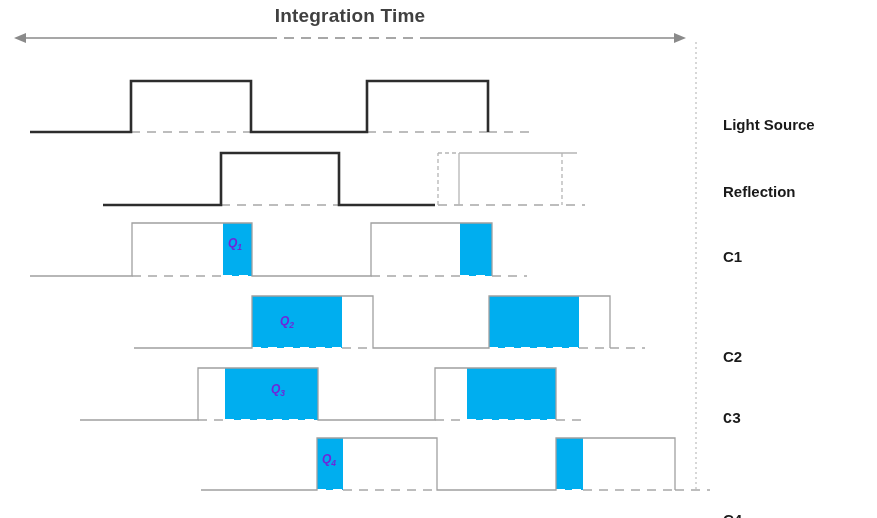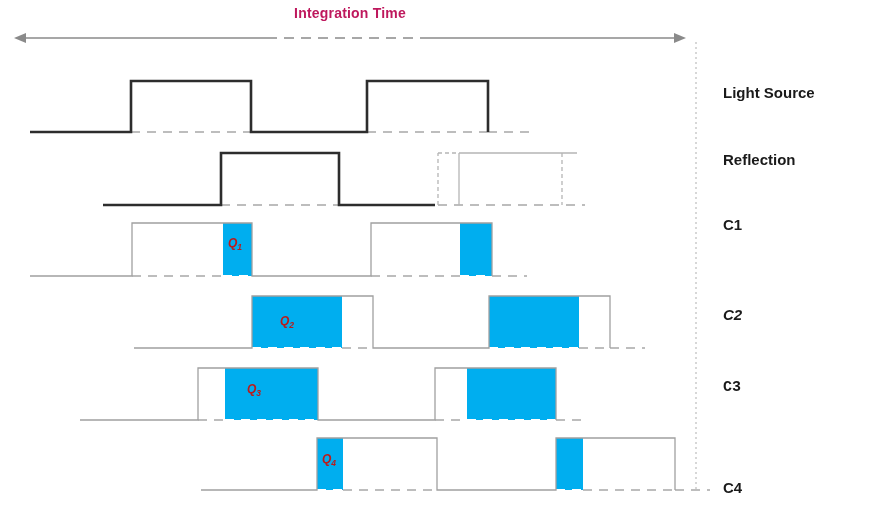--- a/index.html
+++ b/index.html
@@ -3,29 +3,29 @@
 <meta charset="utf-8">
 <style>
   html,body{margin:0;padding:0;background:#fff;}
   .stage{
     position:relative;width:877px;height:518px;background:#ffffff;overflow:hidden;
     font-family:"Liberation Sans", sans-serif;
   }
   #wave-svg{position:absolute;left:0;top:0;width:877px;height:518px;}
   .title{
     position:absolute;left:350px;top:5px;transform:translateX(-50%);
-    font-size:14px;font-weight:bold;color:#be185d;letter-spacing:.2px;white-space:nowrap;
+    font-size:19px;font-weight:bold;color:#404040;letter-spacing:.2px;white-space:nowrap;
   }
   .row-label{
     position:absolute;left:723px;transform:translateY(-50%);
-    font-size:15px;font-weight:bold;color:#1a1a1a;white-space:nowrap;
+    font-size:15px;font-weight:bold;color:#1a1a1a;white-space:nowrap;margin-top:32px;
   }
   .q-label{
     position:absolute;transform:translate(-50%,-50%);
-    font-size:12px;font-weight:bold;font-style:italic;color:#b91c1c;line-height:1;
+    font-size:12px;font-weight:bold;font-style:italic;color:#6d28d9;line-height:1;
     white-space:nowrap;
   }
   .q-label sub{font-size:8.5px;line-height:0;vertical-align:-3px;}
 </style>
 </head>
 <body>
 
 <div class="stage">
   <svg id="wave-svg" viewBox="0 0 877 518">
       <polygon points="14,38 26,33 26,43" fill="#8a8a8a"></polygon>
@@ -78,21 +78,21 @@
       <line x1="583" y1="490" x2="675" y2="490" stroke="#a8a8a8" stroke-width="1.4" stroke-dasharray="9 7"></line>
       <line x1="675" y1="490" x2="710" y2="490" stroke="#a8a8a8" stroke-width="1.4" stroke-dasharray="9 7"></line>
       <path d="M 201 490 L 317 490 L 317 438 L 437 438 L 437 490 L 556 490 L 556 438 L 675 438 L 675 490" fill="none" stroke="#a0a0a0" stroke-width="1.3"></path>
     </svg>
 
   <div class="title">Integration Time</div>
 
   <div class="row-label" style="top: 92px;">Light Source</div>
   <div class="row-label" style="top: 159px;">Reflection</div>
   <div class="row-label" style="top: 224px;">C1</div>
-  <div class="row-label" style="top: 314px; font-style: italic;">C2</div>
+  <div class="row-label" style="top: 324px;">C2</div>
   <div class="row-label" style="top: 387px; font-family: Liberation Mono, monospace;">C3</div>
   <div class="row-label" style="top: 487px;">C4</div>
 
   <div class="q-label" style="left: 235px; top: 243px;"><span>Q</span><sub>1</sub></div>
   <div class="q-label" style="left: 287px; top: 321px;"><span>Q</span><sub>2</sub></div>
-  <div class="q-label" style="left: 254px; top: 389px;"><span>Q</span><sub>3</sub></div>
+  <div class="q-label" style="left: 278px; top: 389px;"><span>Q</span><sub>3</sub></div>
   <div class="q-label" style="left: 329px; top: 459px;"><span>Q</span><sub>4</sub></div>
 </div>
 
 </body></html>

